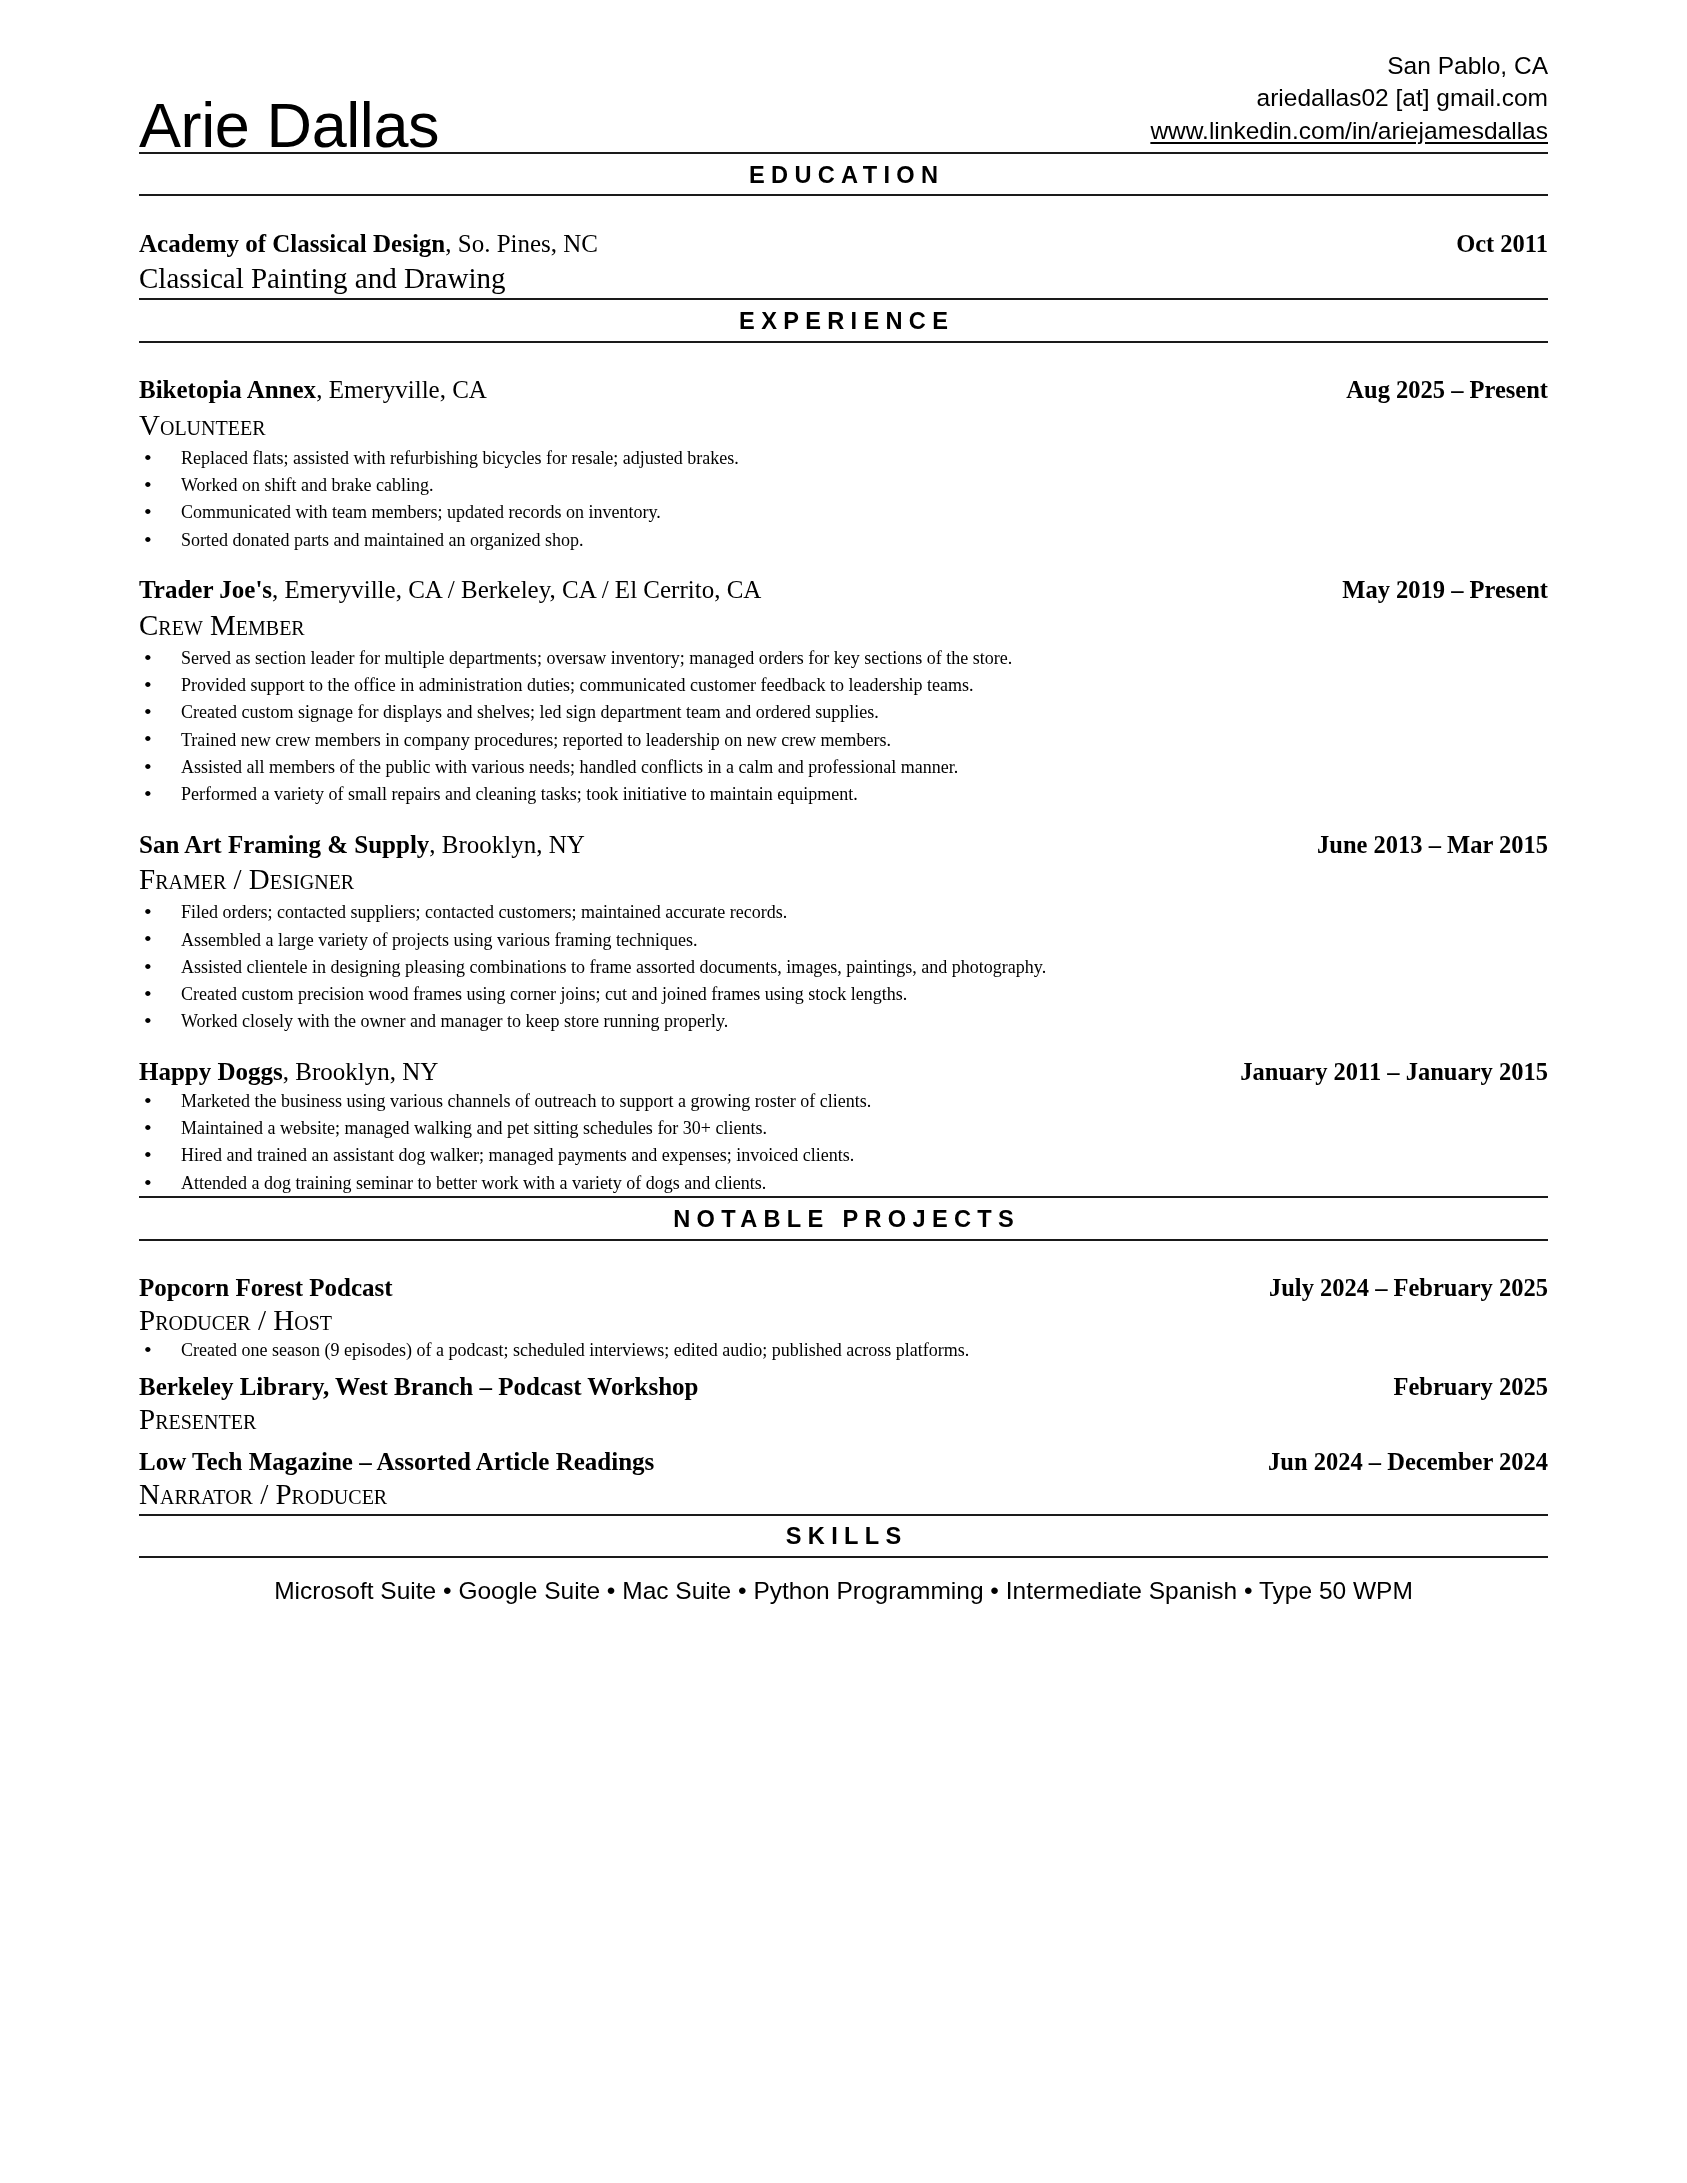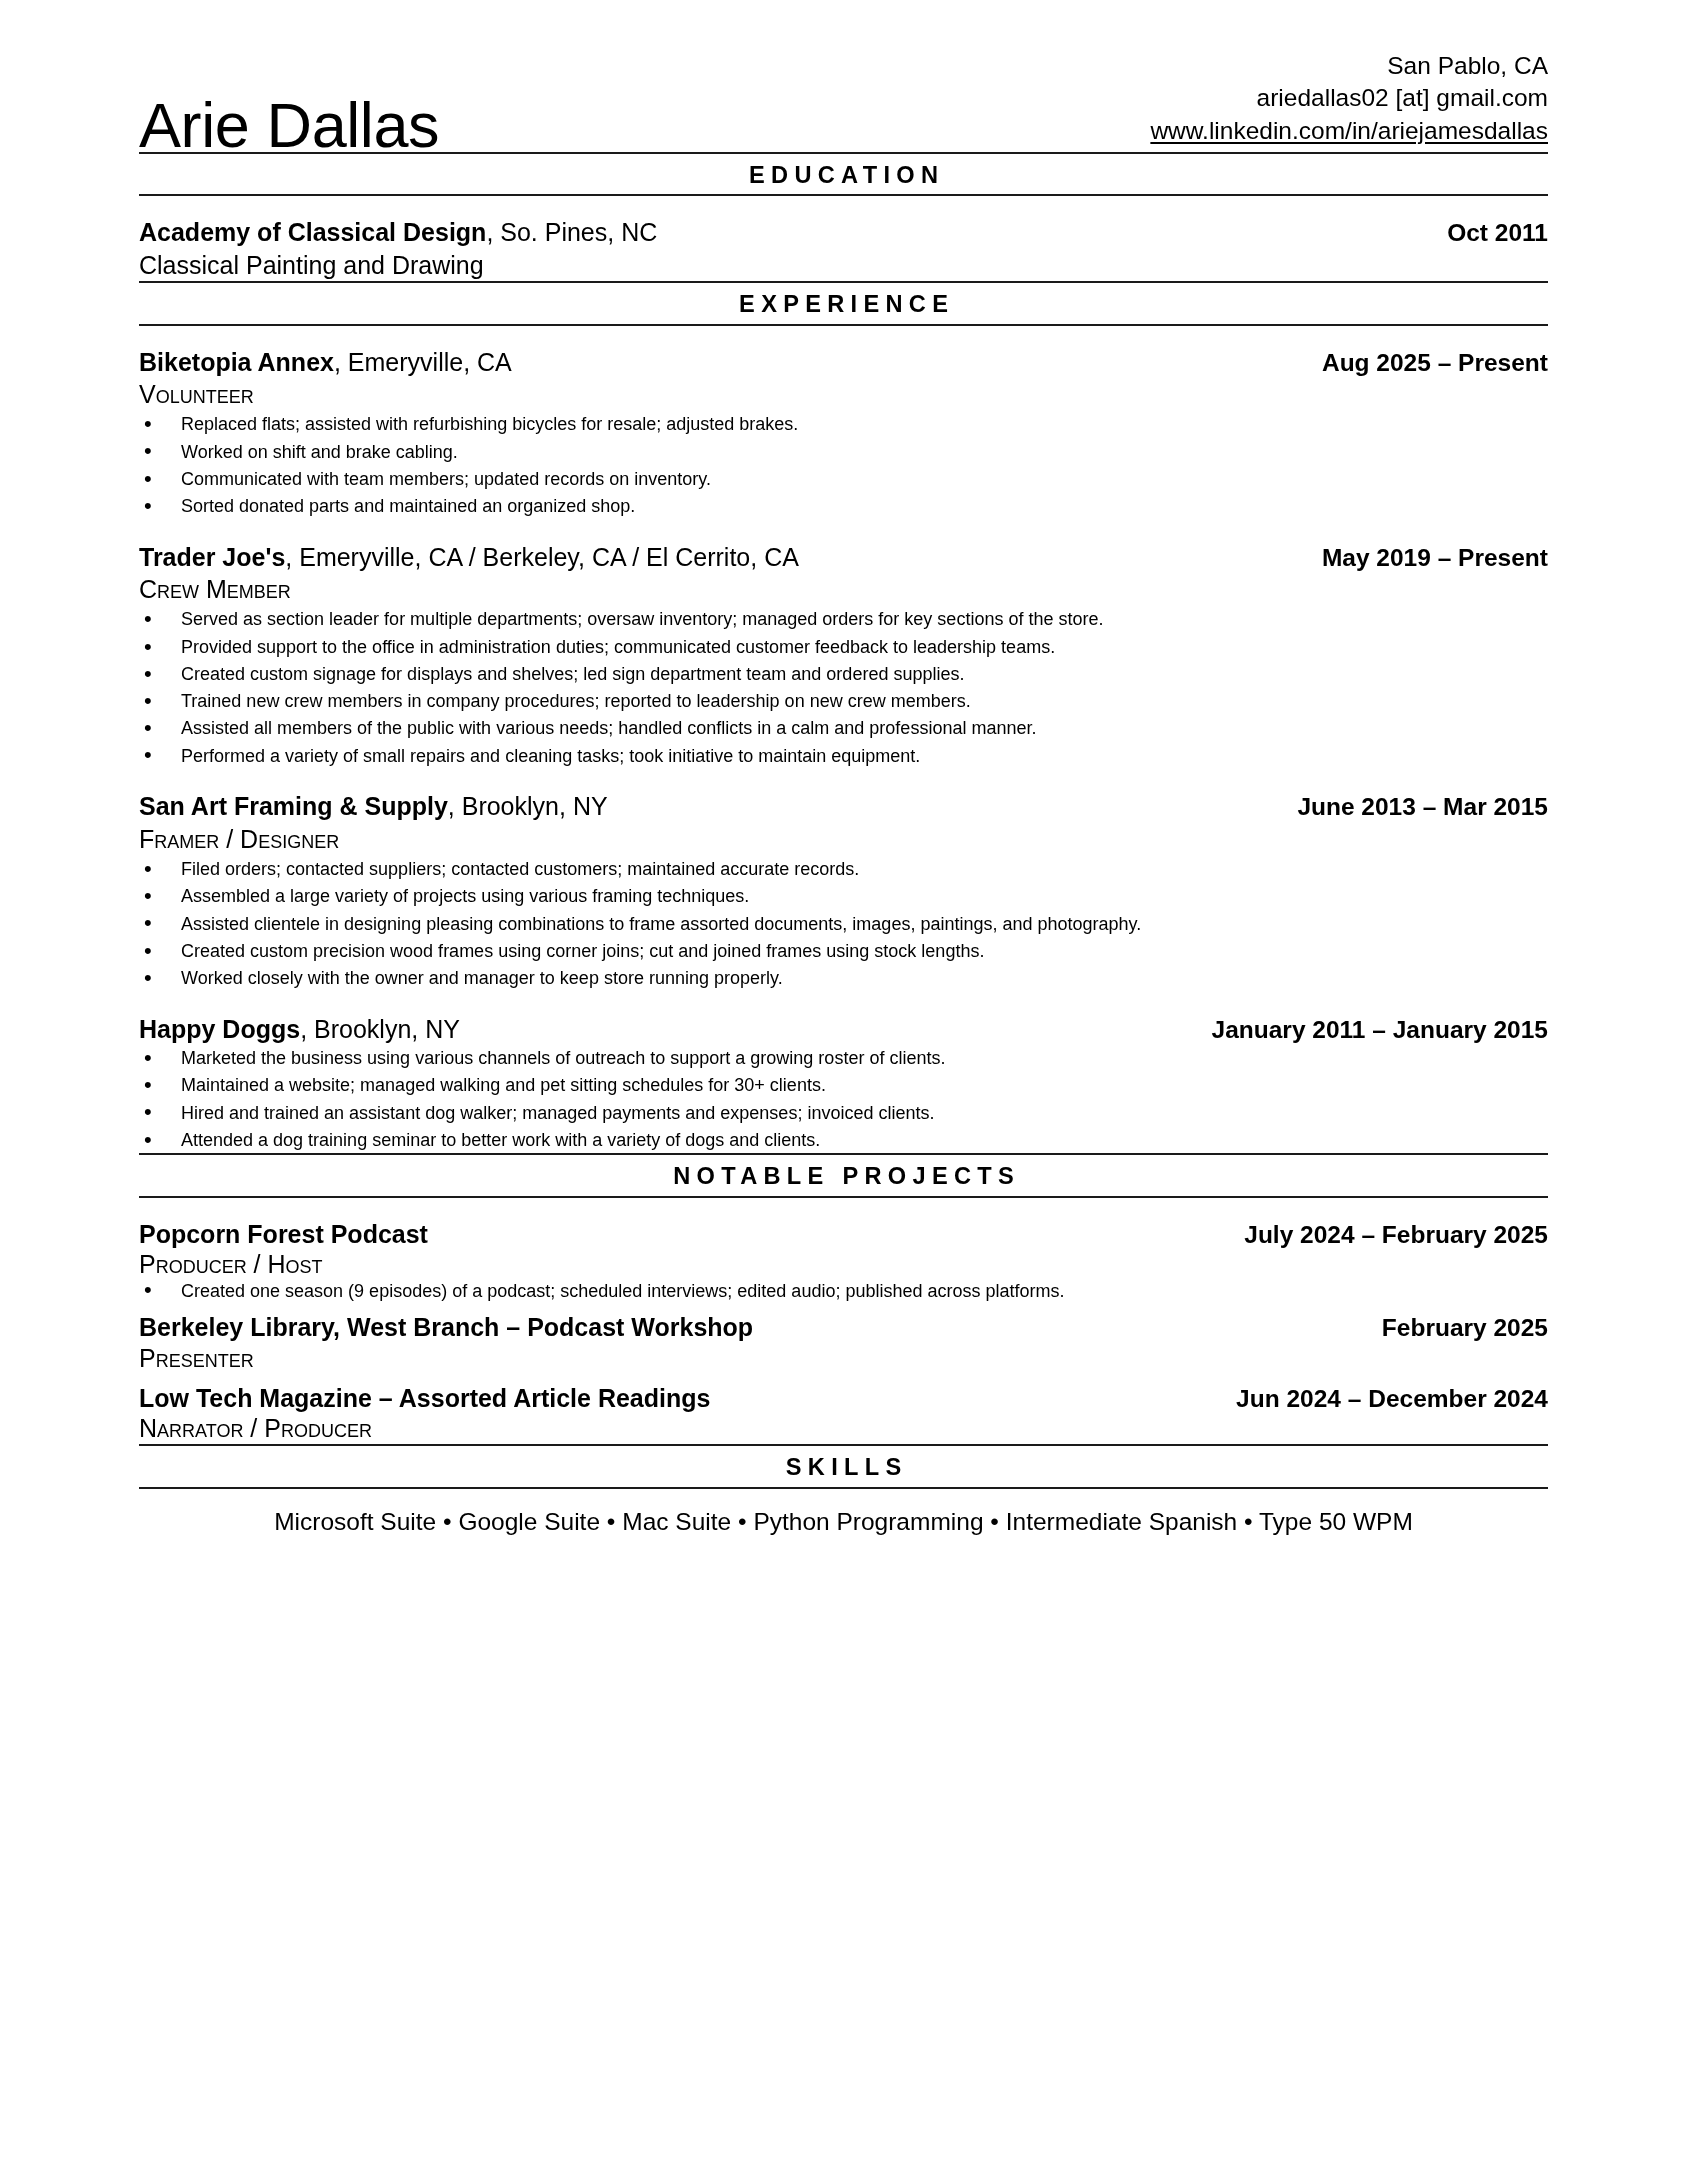--- a/index.html
+++ b/index.html
@@ -60,21 +60,21 @@
     text-align: center;
     padding: 7.6px 0 5.9px;
   }
   .section-head .title {
     font-size: 23.6px;
     font-weight: bold;
     letter-spacing: 6.3px;
     text-indent: 6.3px;
   }
 
-  .section-body { padding-top: 14px; }
+  .section-body { padding-top: 26px; font-family: Liberation Serif, serif; }
 
   
   .entry { margin-top: 22px; }
   .entry:first-child { margin-top: 6.7px; }
 
   .entry-top {
     display: flex;
     justify-content: space-between;
     align-items: baseline;
     line-height: 1.22;
@@ -85,21 +85,21 @@
   }
   .org .b { font-weight: bold; }
   .dates {
     font-size: 24.5px;
     font-weight: bold;
     white-space: nowrap;
     padding-left: 20px;
   }
 
   .role {
-    font-size: 25px;
+    font-size: 29px;
     font-variant: small-caps;
     line-height: 1.3;
     margin-top: 0.8px;
   }
 
   ul.bullets {
     list-style: none;
     margin: 0;
     padding: 0;
   }

